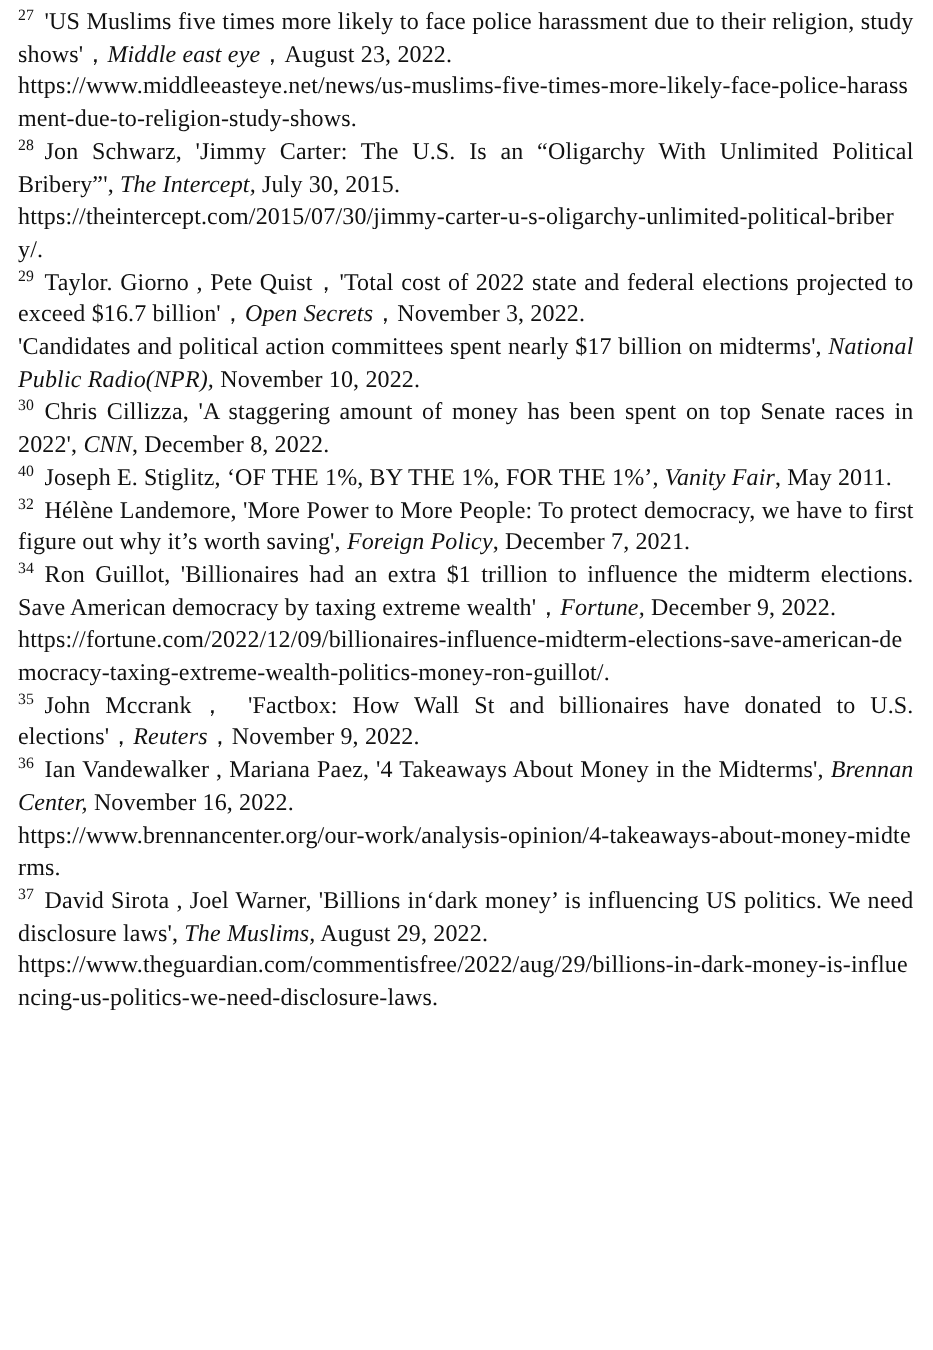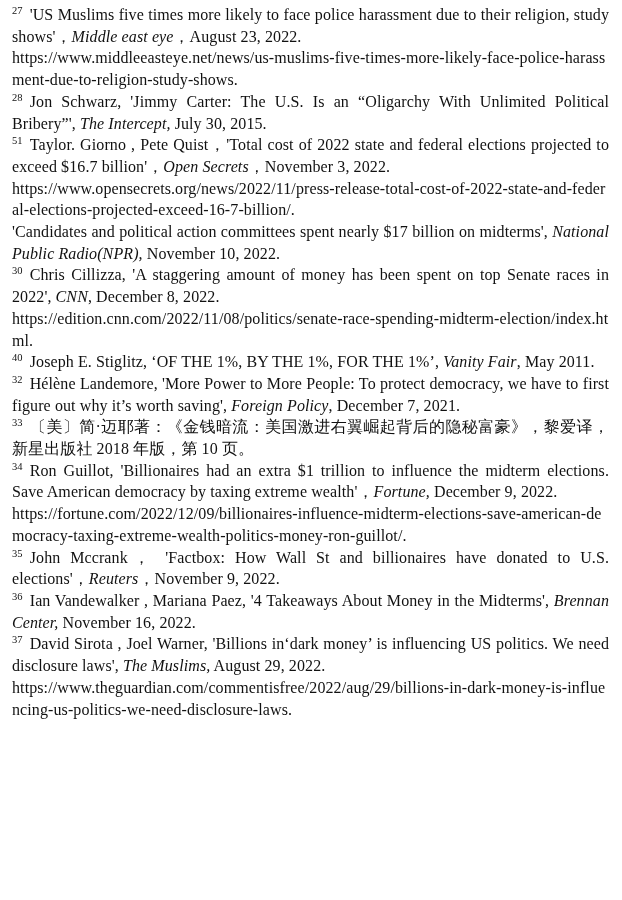--- a/index.html
+++ b/index.html
@@ -43,25 +43,24 @@
     text-align: left;
     word-break: break-all;
   }
 </style>
 </head>
 <body>
 
 <div class="page">
   <div>
       <p class="footnote"><sup class="fn-num">27</sup><span>'US Muslims five times more likely to face police harassment due to their religion, study shows'，</span><em>Middle east eye</em><span>，August 23, 2022.</span><span class="url">https://www.middleeasteye.net/news/us-muslims-five-times-more-likely-face-police-harassment-due-to-religion-study-shows.</span></p>
-      <p class="footnote"><sup class="fn-num">28</sup><span>Jon Schwarz, 'Jimmy Carter: The U.S. Is an “Oligarchy With Unlimited Political Bribery”', </span><em>The Intercept,</em><span> July 30, 2015.</span></p>
-      <p class="footnote"><sup class="fn-num">51</sup><span>Taylor. Giorno , Pete Quist，'Total cost of 2022 state and federal elections projected to exceed $16.7 billion'，</span><em>Open Secrets</em><span>，November 3, 2022.</span><span class="url">https://www.opensecrets.org/news/2022/11/press-release-total-cost-of-2022-state-and-federal-elections-projected-exceed-16-7-billion/.</span></p>
+      <p class="footnote"><sup class="fn-num">28</sup><span>Jon Schwarz, 'Jimmy Carter: The U.S. Is an “Oligarchy With Unlimited Political Bribery”', </span><em>The Intercept,</em><span> July 30, 2015.</span><span class="url">https://theintercept.com/2015/07/30/jimmy-carter-u-s-oligarchy-unlimited-political-bribery/.</span></p>
+      <p class="footnote"><sup class="fn-num">29</sup><span>Taylor. Giorno , Pete Quist，'Total cost of 2022 state and federal elections projected to exceed $16.7 billion'，</span><em>Open Secrets</em><span>，November 3, 2022.</span></p>
       <p class="footnote"><span>'Candidates and political action committees spent nearly $17 billion on midterms', </span><em>National Public Radio(NPR),</em><span> November 10, 2022.</span></p>
-      <p class="footnote"><sup class="fn-num">30</sup><span>Chris Cillizza, 'A staggering amount of money has been spent on top Senate races in 2022', </span><em>CNN</em><span>, December 8, 2022.</span><span class="url">https://edition.cnn.com/2022/11/08/politics/senate-race-spending-midterm-election/index.html.</span></p>
+      <p class="footnote"><sup class="fn-num">30</sup><span>Chris Cillizza, 'A staggering amount of money has been spent on top Senate races in 2022', </span><em>CNN</em><span>, December 8, 2022.</span></p>
       <p class="footnote"><sup class="fn-num">40</sup><span>Joseph E. Stiglitz, ‘OF THE 1%, BY THE 1%, FOR THE 1%’, </span><em>Vanity Fair</em><span>, May 2011.</span></p>
       <p class="footnote"><sup class="fn-num">32</sup><span>Hélène Landemore, 'More Power to More People: To protect democracy, we have to first figure out why it’s worth saving', </span><em>Foreign Policy</em><span>, December 7, 2021.</span></p>
-      <p class="footnote"><sup class="fn-num">33</sup><span>〔美〕简·迈耶著：《金钱暗流：美国激进右翼崛起背后的隐秘富豪》，黎爱译，新星出版社 2018 年版，第 10 页。</span></p>
       <p class="footnote"><sup class="fn-num">34</sup><span>Ron Guillot, 'Billionaires had an extra $1 trillion to influence the midterm elections. Save American democracy by taxing extreme wealth'，</span><em>Fortune,</em><span> December 9, 2022.</span><span class="url">https://fortune.com/2022/12/09/billionaires-influence-midterm-elections-save-american-democracy-taxing-extreme-wealth-politics-money-ron-guillot/.</span></p>
       <p class="footnote"><sup class="fn-num">35</sup><span>John Mccrank， 'Factbox: How Wall St and billionaires have donated to U.S. elections'，</span><em>Reuters</em><span>，November 9, 2022.</span></p>
-      <p class="footnote"><sup class="fn-num">36</sup><span>Ian Vandewalker , Mariana Paez, '4 Takeaways About Money in the Midterms', </span><em>Brennan Center,</em><span> November 16, 2022.</span></p>
+      <p class="footnote"><sup class="fn-num">36</sup><span>Ian Vandewalker , Mariana Paez, '4 Takeaways About Money in the Midterms', </span><em>Brennan Center,</em><span> November 16, 2022.</span><span class="url">https://www.brennancenter.org/our-work/analysis-opinion/4-takeaways-about-money-midterms.</span></p>
       <p class="footnote"><sup class="fn-num">37</sup><span>David Sirota , Joel Warner, 'Billions in‘dark money’ is influencing US politics. We need disclosure laws', </span><em>The Muslims,</em><span> August 29, 2022.</span><span class="url">https://www.theguardian.com/commentisfree/2022/aug/29/billions-in-dark-money-is-influencing-us-politics-we-need-disclosure-laws.</span></p>
     </div>
 </div>
 
 </body></html>

